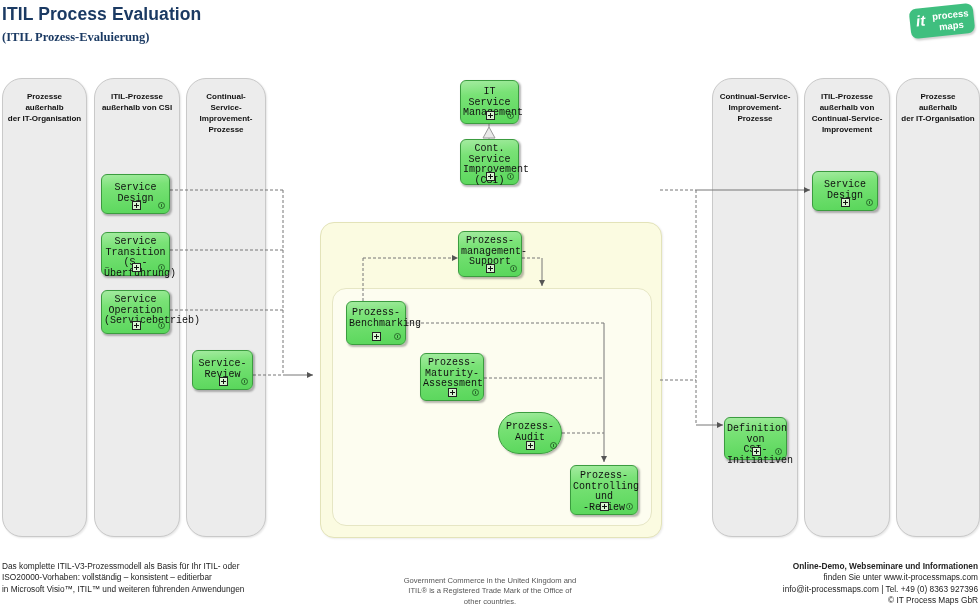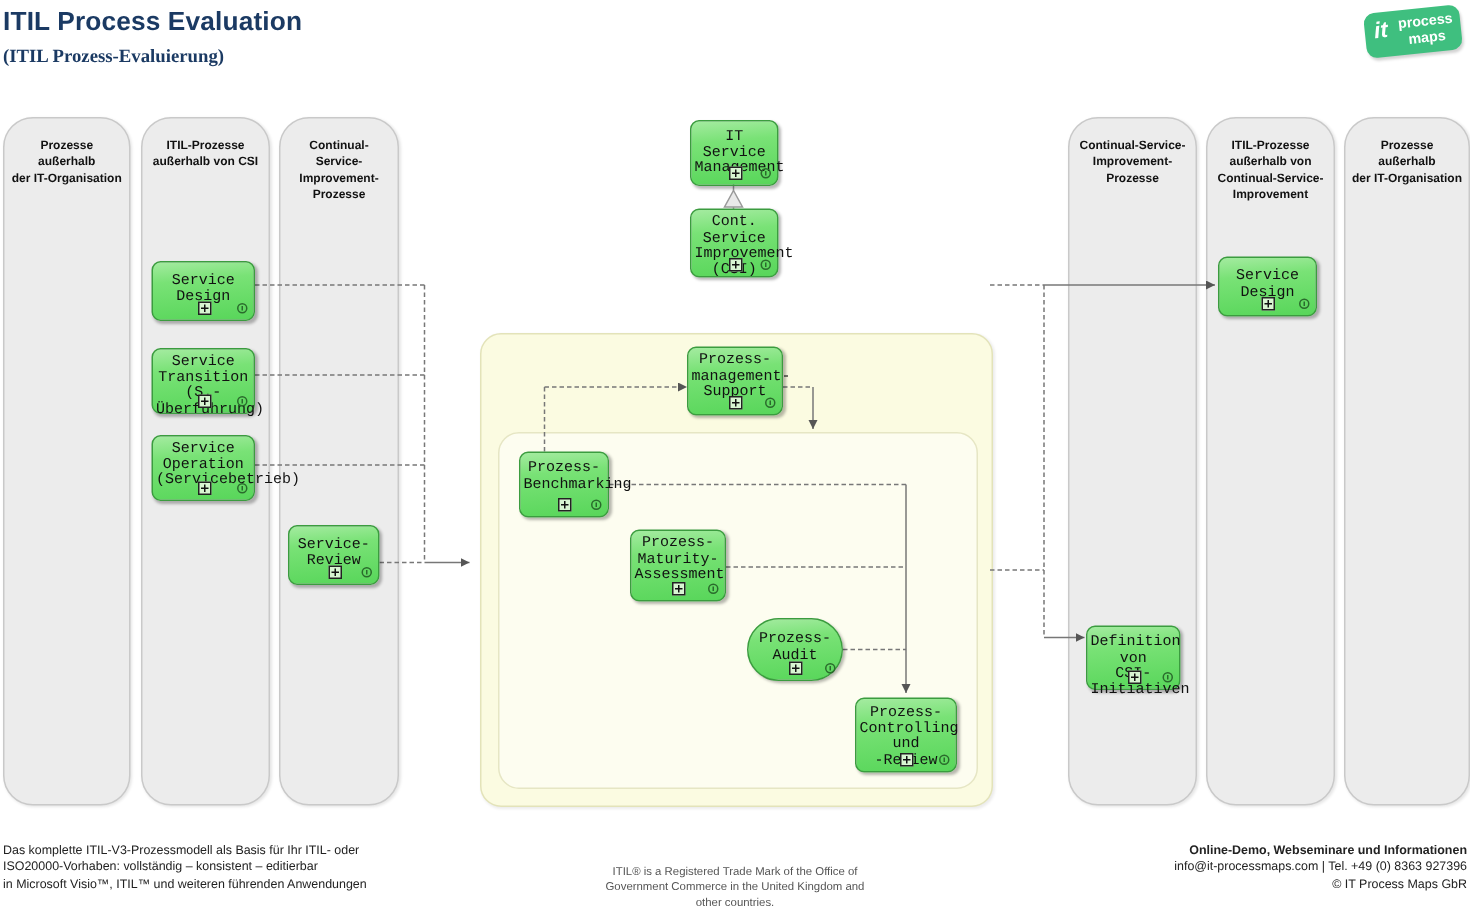--- a/index.html
+++ b/index.html
@@ -274,24 +274,25 @@
     <div class="clockicon" style="right:4px;bottom:4px;"></div>
   </div>
 
   <div class="foot" id="foot-left">
     <div>Das komplette ITIL-V3-Prozessmodell als Basis für Ihr ITIL- oder</div>
     <div>ISO20000-Vorhaben: vollständig – konsistent – editierbar</div>
     <div>in Microsoft Visio™, ITIL™ und weiteren führenden Anwendungen</div>
   </div>
 
   <div class="foot" id="foot-mid">
+    <div>Government Commerce in the United Kingdom and</div>
     <div>ITIL® is a Registered Trade Mark of the Office of</div>
-    <div>Government Commerce in the United Kingdom and</div>
     <div>other countries.</div>
   </div>
 
   <div class="foot" id="foot-right">
     <div class="hd">Online-Demo, Webseminare und Informationen</div>
+    <div>finden Sie unter www.it-processmaps.com</div>
     <div>info@it-processmaps.com | Tel. +49 (0) 8363 927396</div>
     <div>© IT Process Maps GbR</div>
   </div>
 
 </div>
 
 </body></html>

